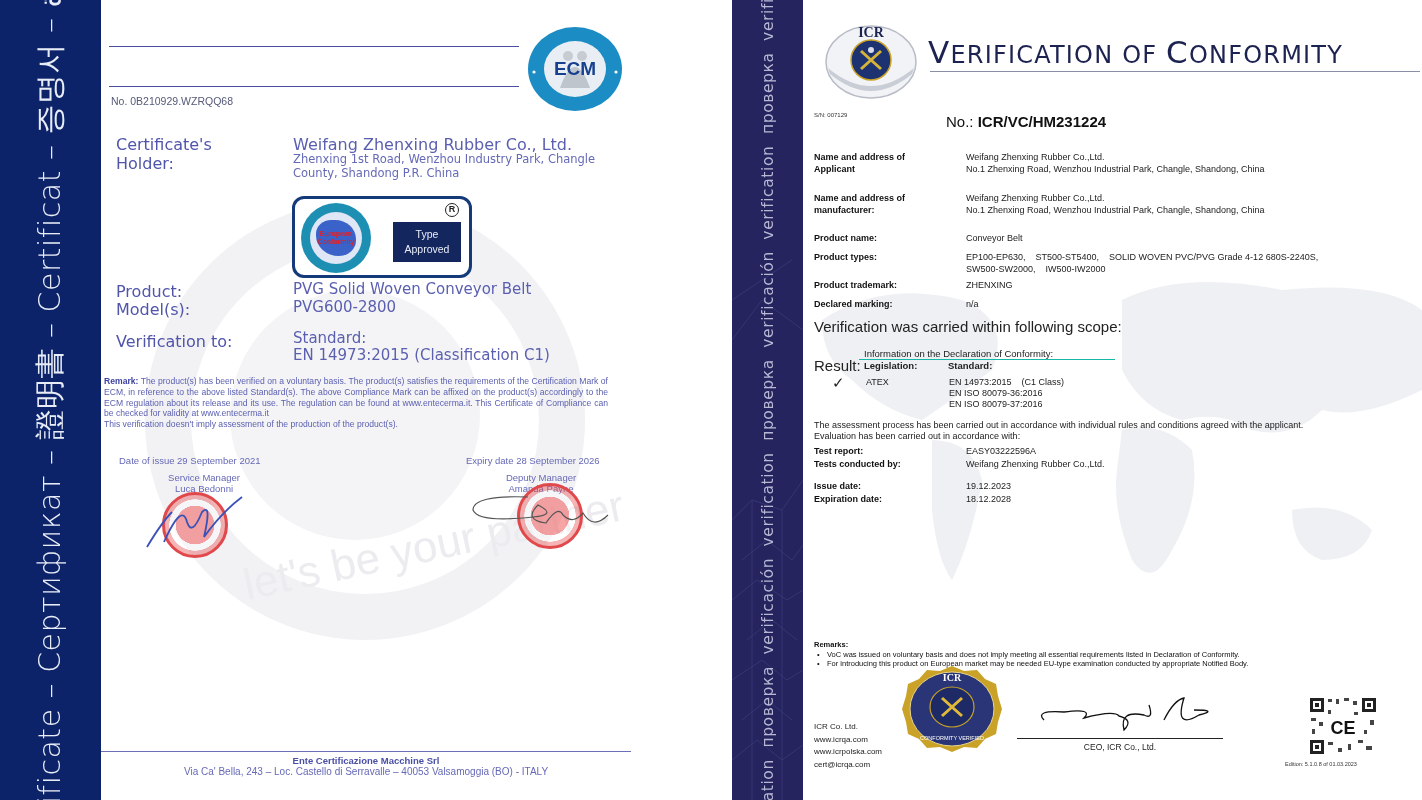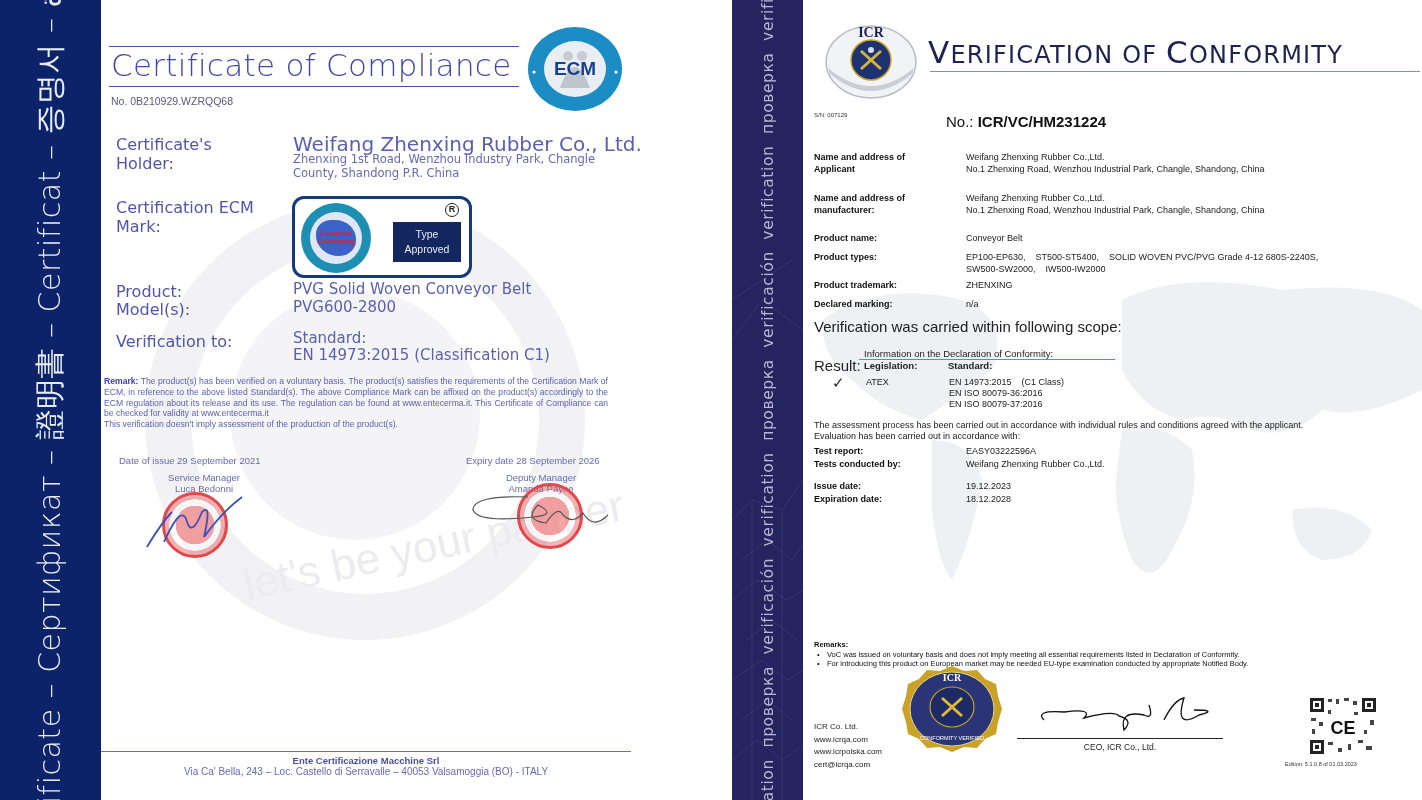--- a/index.html
+++ b/index.html
@@ -98,47 +98,42 @@
 <div class="left-cert">
   <div class="left-banner">
     <div class="left-banner-text">Certificate – Сертификат – 證明書 – Certificat – 증명서 – شهادة</div>
   </div>
 
   <div class="lc-watermark"></div>
   <div class="lc-watermark-inner"></div>
   <div class="lc-watermark-text">let's be your partner</div>
 
   <div class="lc-rule" style="top:46px;width:410px;"></div>
-  <div class="lc-title">Certificate of Compliance</div>
   <div class="lc-rule" style="top:86px;width:410px;"></div>
   <div class="lc-number">No. 0B210929.WZRQQ68</div>
 
   <svg class="ecm-seal" viewBox="0 0 98 86">
     <ellipse cx="49" cy="43" rx="47" ry="42" fill="#1b8cc4"></ellipse>
     <ellipse cx="49" cy="43" rx="31" ry="28" fill="#e9eef4"></ellipse>
     <path d="M34 62 Q49 20 64 62 Z" fill="#bfc5cc"></path>
     <circle cx="42" cy="30" r="5" fill="#c7ccd2"></circle>
       <circle cx="56" cy="30" r="5" fill="#c7ccd2"></circle>
     <text x="49" y="49" font-size="19" font-weight="bold" text-anchor="middle" fill="#17408f" font-family="Liberation Sans, sans-serif">ECM</text>
     <circle cx="8" cy="46" r="1.6" fill="#fff"></circle>
       <circle cx="90" cy="46" r="1.6" fill="#fff"></circle>
   </svg>
 
   <div class="lc-label" style="top:135px;">
     <div>Certificate's</div>
     <div>Holder:</div>
   </div>
-  <div class="lc-value big" style="top:136px;font-size:20px;">Weifang Zhenxing Rubber Co., Ltd.</div>
+  <div class="lc-value big" style="top:136px;font-size:16px;">Weifang Zhenxing Rubber Co., Ltd.</div>
   <div class="lc-value small" style="top:152px;">Zhenxing 1st Road, Wenzhou Industry Park, Changle</div>
   <div class="lc-value small" style="top:166px;">County, Shandong P.R. China</div>
 
-  <div class="lc-label" style="top:198px;">
-    <div>Certification ECM</div>
-    <div>Mark:</div>
-  </div>
   <div class="ecm-mark">
     <div class="ecm-mark-seal">
       <div class="ecm-mark-seal-in">
         <div class="map"></div>
         <div class="txt">
           <div>European</div>
           <div>Conformity</div>
         </div>
       </div>
     </div>

